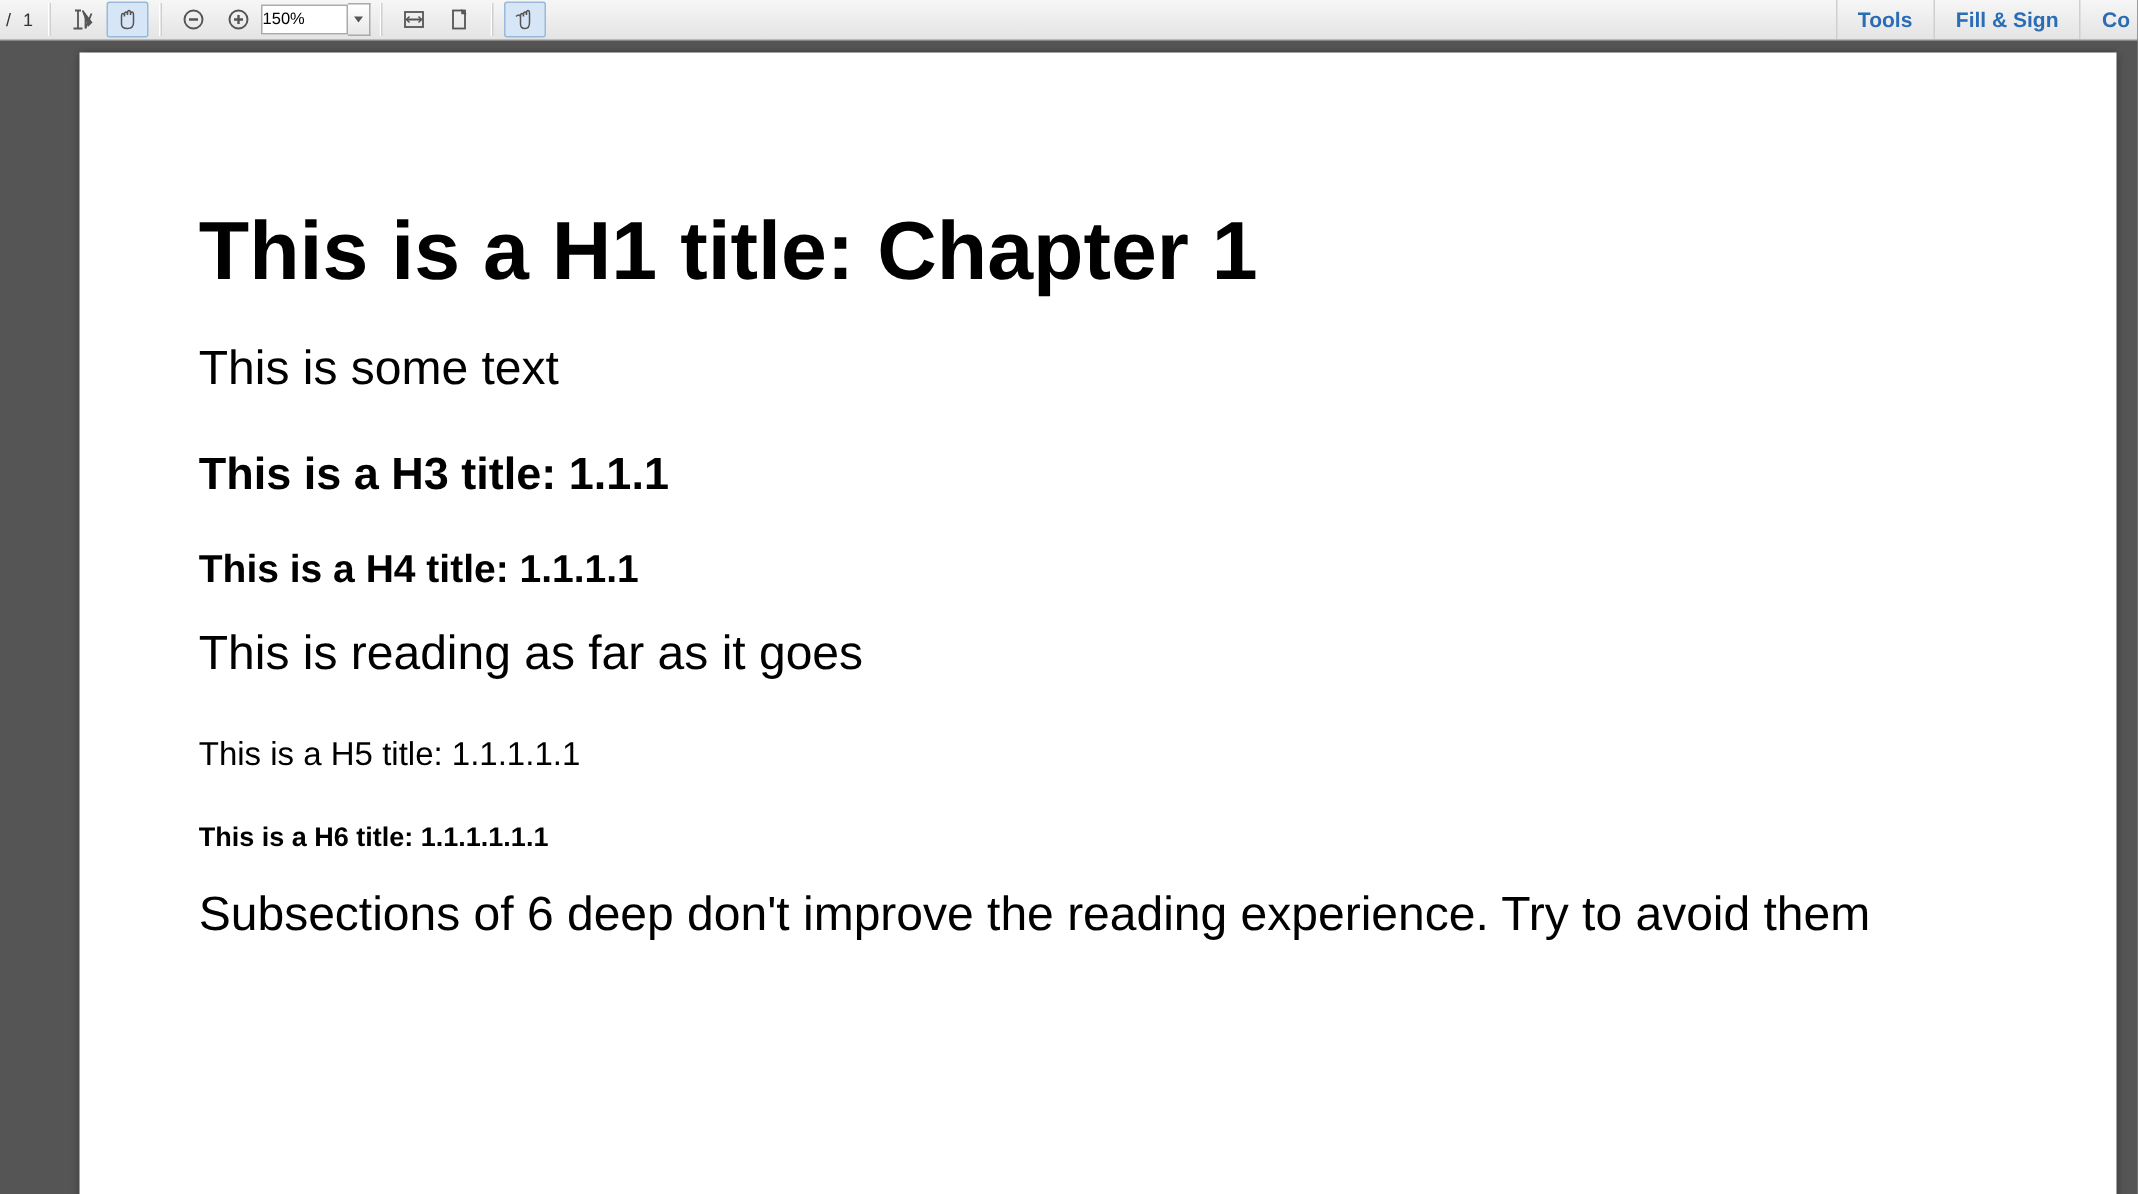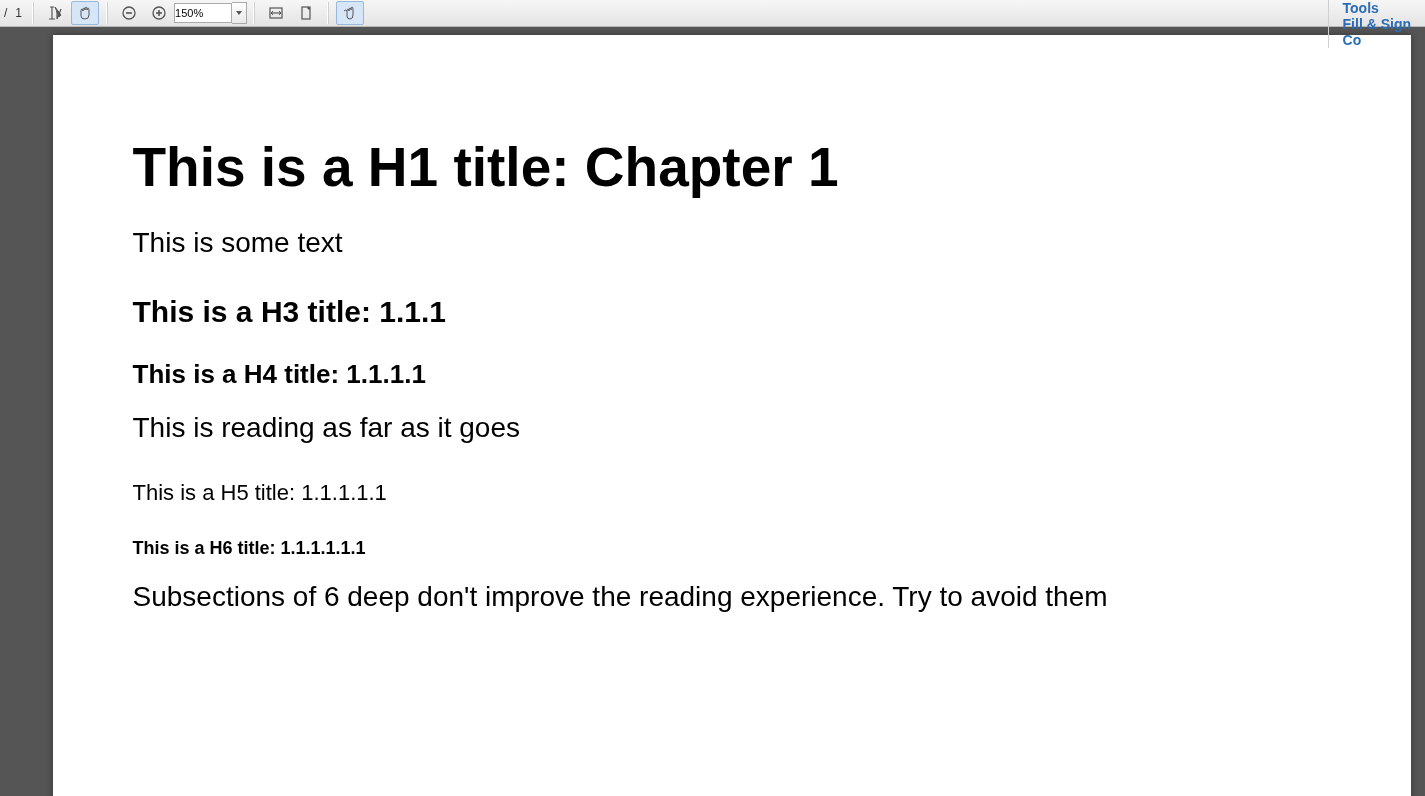--- a/index.html
+++ b/index.html
@@ -60,21 +60,21 @@
     border:1px solid #aaa; border-left:none;
     background:linear-gradient(#fff,#e8e8e8);
     display:flex;align-items:center;justify-content:center;
   }
   .chevdown {
     width:0;height:0;border-left:3px solid transparent;border-right:3px solid transparent;border-top:4px solid #555;
   }
 
   .tb-right {
     margin-left:auto;
-    display:flex;align-items:stretch;height:100%;flex-direction:column;
+    display:flex;align-items:stretch;height:100%;
   }
   .panel-btn {
     padding:0 14px;
     display:flex;align-items:center;
     color:#2b6db5;
     font-size:14px;
     font-weight:bold;
     border-left:1px solid #cfcfcf;
   }
 
@@ -97,21 +97,21 @@
     min-height:900px;
     background:#fff;
     box-shadow:0 0 6px rgba(0,0,0,.4);
     box-sizing:border-box;
     padding: 60px 80px 40px 80px;
     color:#000;
   }
 
   .doc-h1 { font-size:55px; font-weight:bold; margin:40px 0 28px; }
   .doc-h2 { font-size:42px; font-weight:bold; margin:40px 0 24px; }
-  .doc-p  { font-size:28px; font-weight:normal; margin:18px 0 36px; }
+  .doc-p  { font-size:32px; font-weight:normal; margin:18px 0 36px; }
   .doc-h3 { font-size:30px; font-weight:bold; margin:30px 0 24px; }
   .doc-h4 { font-size:26px; font-weight:bold; margin:30px 0 22px; }
   .doc-h5 { font-size:22px; font-weight:normal; margin:32px 0 20px; }
   .doc-h6 { font-size:18px; font-weight:bold; margin:32px 0 22px; }
 </style>
 </head>
 <body>
 
 <div class="toolbar">
   <div class="tb-left">

